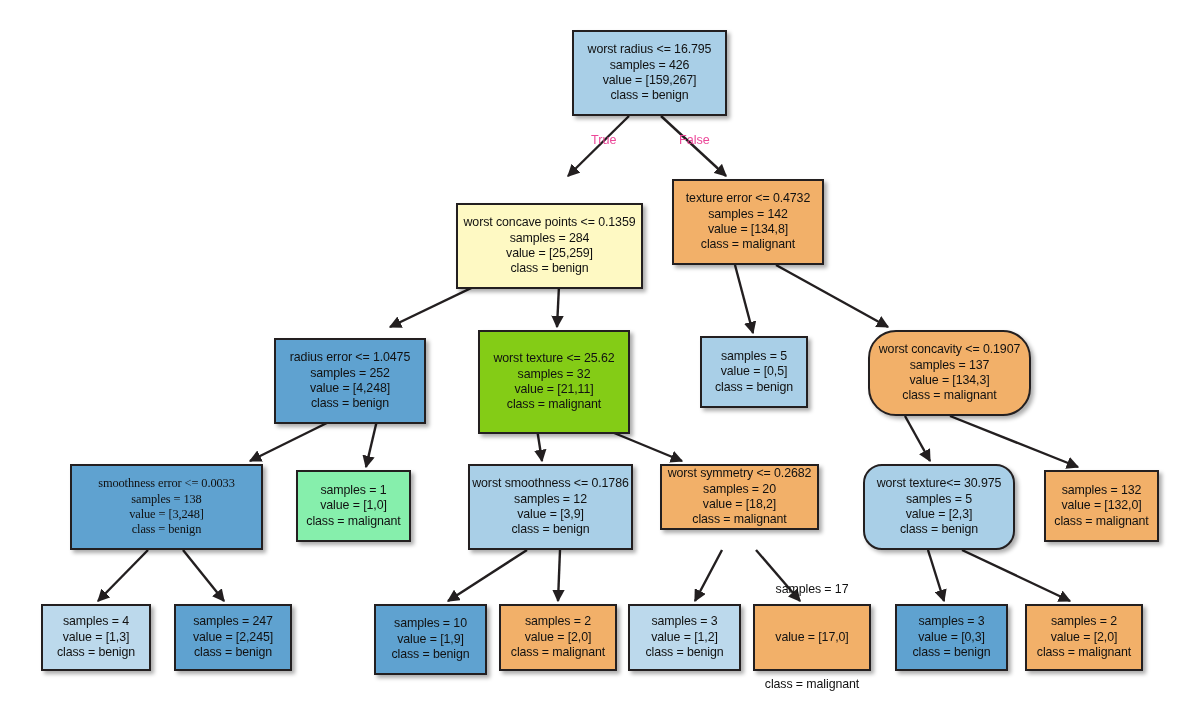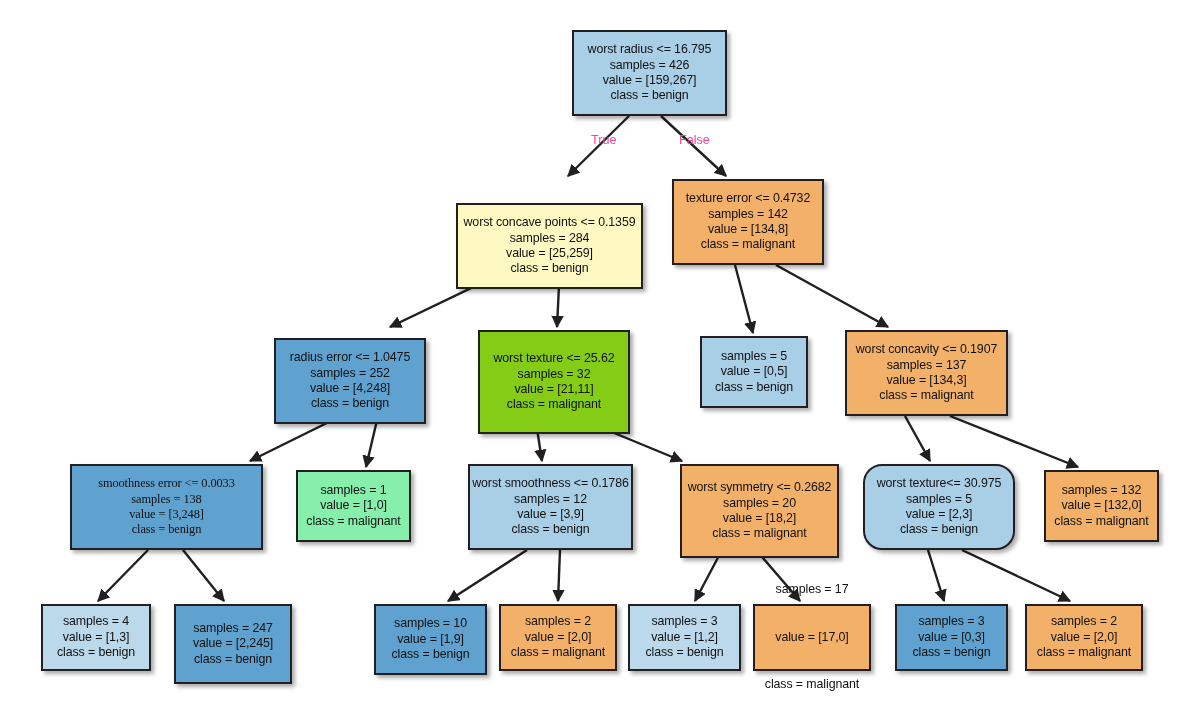--- a/index.html
+++ b/index.html
@@ -111,21 +111,21 @@
         <span class="ln">worst texture &lt;= 25.62</span>
         <span class="ln">samples = 32</span>
         <span class="ln">value = [21,11]</span>
         <span class="ln">class = malignant</span>
       </div>
       <div class="node" style="left: 700px; top: 336px; width: 108px; height: 72px; background: rgb(169, 207, 231);">
         <span class="ln">samples = 5</span>
         <span class="ln">value = [0,5]</span>
         <span class="ln">class = benign</span>
       </div>
-      <div class="node" style="left: 845px; top: 330px; width: 163px; height: 86px; background: rgb(242, 176, 105);">
+      <div class="node" style="left: 868px; top: 330px; width: 163px; height: 86px; background: rgb(242, 176, 105); border-radius: 28px;">
         <span class="ln">worst concavity &lt;= 0.1907</span>
         <span class="ln">samples = 137</span>
         <span class="ln">value = [134,3]</span>
         <span class="ln">class = malignant</span>
       </div>
       <div class="node" style="left: 70px; top: 464px; width: 193px; height: 86px; background: rgb(95, 162, 208); font-family: Liberation Serif, serif;">
         <span class="ln">smoothness error &lt;= 0.0033</span>
         <span class="ln">samples = 138</span>
         <span class="ln">value = [3,248]</span>
         <span class="ln">class = benign</span>
@@ -134,21 +134,21 @@
         <span class="ln">samples = 1</span>
         <span class="ln">value = [1,0]</span>
         <span class="ln">class = malignant</span>
       </div>
       <div class="node" style="left: 468px; top: 464px; width: 165px; height: 86px; background: rgb(169, 207, 231);">
         <span class="ln">worst smoothness &lt;= 0.1786</span>
         <span class="ln">samples = 12</span>
         <span class="ln">value = [3,9]</span>
         <span class="ln">class = benign</span>
       </div>
-      <div class="node" style="left: 680px; top: 464px; width: 159px; height: 94px; background: rgb(242, 176, 105);">
+      <div class="node" style="left: 660px; top: 464px; width: 159px; height: 66px; background: rgb(242, 176, 105);">
         <span class="ln">worst symmetry &lt;= 0.2682</span>
         <span class="ln">samples = 20</span>
         <span class="ln">value = [18,2]</span>
         <span class="ln">class = malignant</span>
       </div>
       <div class="node" style="left: 863px; top: 464px; width: 152px; height: 86px; background: rgb(169, 207, 231); border-radius: 19px;">
         <span class="ln">worst texture&lt;= 30.975</span>
         <span class="ln">samples = 5</span>
         <span class="ln">value = [2,3]</span>
         <span class="ln">class = benign</span>
@@ -156,21 +156,21 @@
       <div class="node" style="left: 1044px; top: 470px; width: 115px; height: 72px; background: rgb(242, 176, 105);">
         <span class="ln">samples = 132</span>
         <span class="ln">value = [132,0]</span>
         <span class="ln">class = malignant</span>
       </div>
       <div class="node" style="left: 41px; top: 604px; width: 110px; height: 67px; background: rgb(188, 217, 236);">
         <span class="ln">samples = 4</span>
         <span class="ln">value = [1,3]</span>
         <span class="ln">class = benign</span>
       </div>
-      <div class="node" style="left: 174px; top: 604px; width: 118px; height: 80px; background: rgb(95, 162, 208);">
+      <div class="node" style="left: 174px; top: 604px; width: 118px; height: 67px; background: rgb(95, 162, 208);">
         <span class="ln">samples = 247</span>
         <span class="ln">value = [2,245]</span>
         <span class="ln">class = benign</span>
       </div>
       <div class="node" style="left: 374px; top: 604px; width: 113px; height: 71px; background: rgb(95, 162, 208);">
         <span class="ln">samples = 10</span>
         <span class="ln">value = [1,9]</span>
         <span class="ln">class = benign</span>
       </div>
       <div class="node" style="left: 499px; top: 604px; width: 118px; height: 67px; background: rgb(242, 176, 105);">

